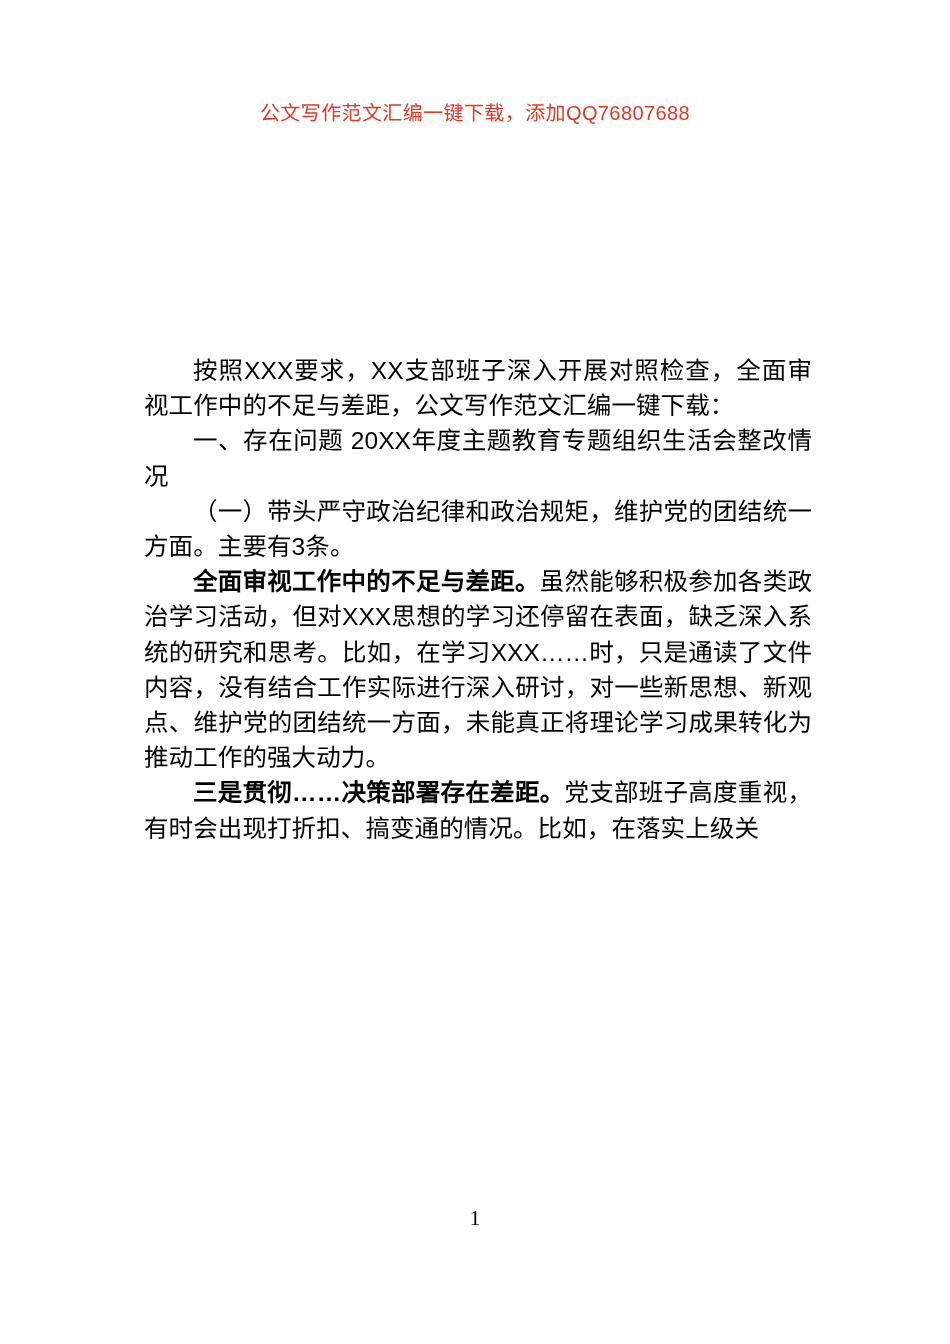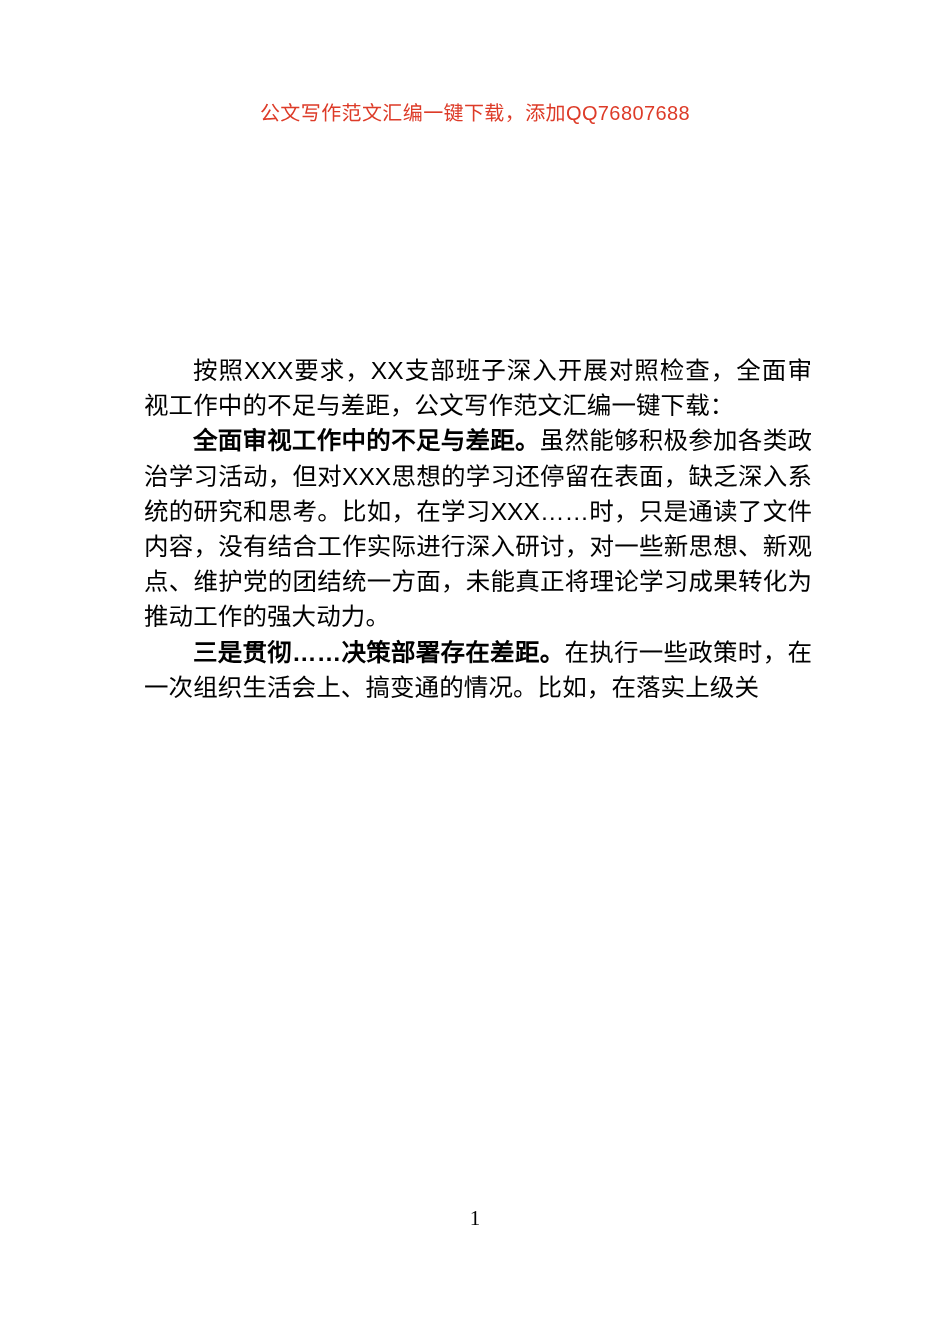--- a/index.html
+++ b/index.html
@@ -98,22 +98,28 @@
 <div class="page">
 
   <div class="promo-header" style="color: rgb(221, 59, 40);">公文写作范文汇编一键下载，添加QQ76807688</div>
 
 
   <div class="body-block">
     <p class="para">
       <b class="lead"></b><span>按照XXX要求，XX支部班子深入开展对照检查，全面审视工作中的不足与差距，公文写作范文汇编一键下载：</span>
     </p>
     <p class="para">
+      <b class="lead"></b><span>一、存在问题 20XX年度主题教育专题组织生活会整改情况</span>
+    </p>
+    <p class="para">
+      <b class="lead"></b><span>（一）带头严守政治纪律和政治规矩，维护党的团结统一方面。主要有3条。</span>
+    </p>
+    <p class="para">
       <b class="lead">全面审视工作中的不足与差距。</b><span>虽然能够积极参加各类政治学习活动，但对XXX思想的学习还停留在表面，缺乏深入系统的研究和思考。比如，在学习XXX……时，只是通读了文件内容，没有结合工作实际进行深入研讨，对一些新思想、新观点、维护党的团结统一方面，未能真正将理论学习成果转化为推动工作的强大动力。</span>
     </p>
     <p class="para">
-      <b class="lead">三是贯彻……决策部署存在差距。</b><span>在执行一些政策时，在一次组织生活会上、搞变通的情况。比如，在落实上级关</span>
+      <b class="lead">三是贯彻……决策部署存在差距。</b><span>党支部班子高度重视，有时会出现打折扣、搞变通的情况。比如，在落实上级关</span>
     </p>
   </div>
 
   <div class="page-number">1</div>
 
 </div>
 
 </body></html>

